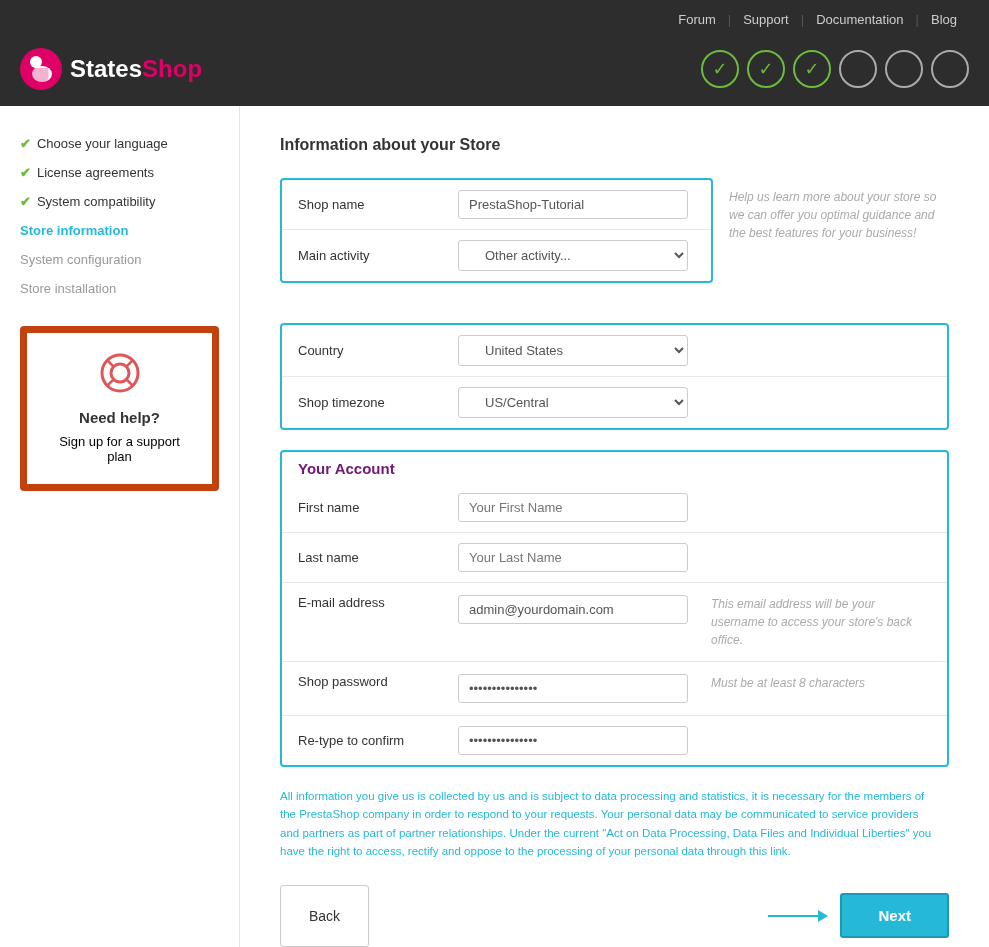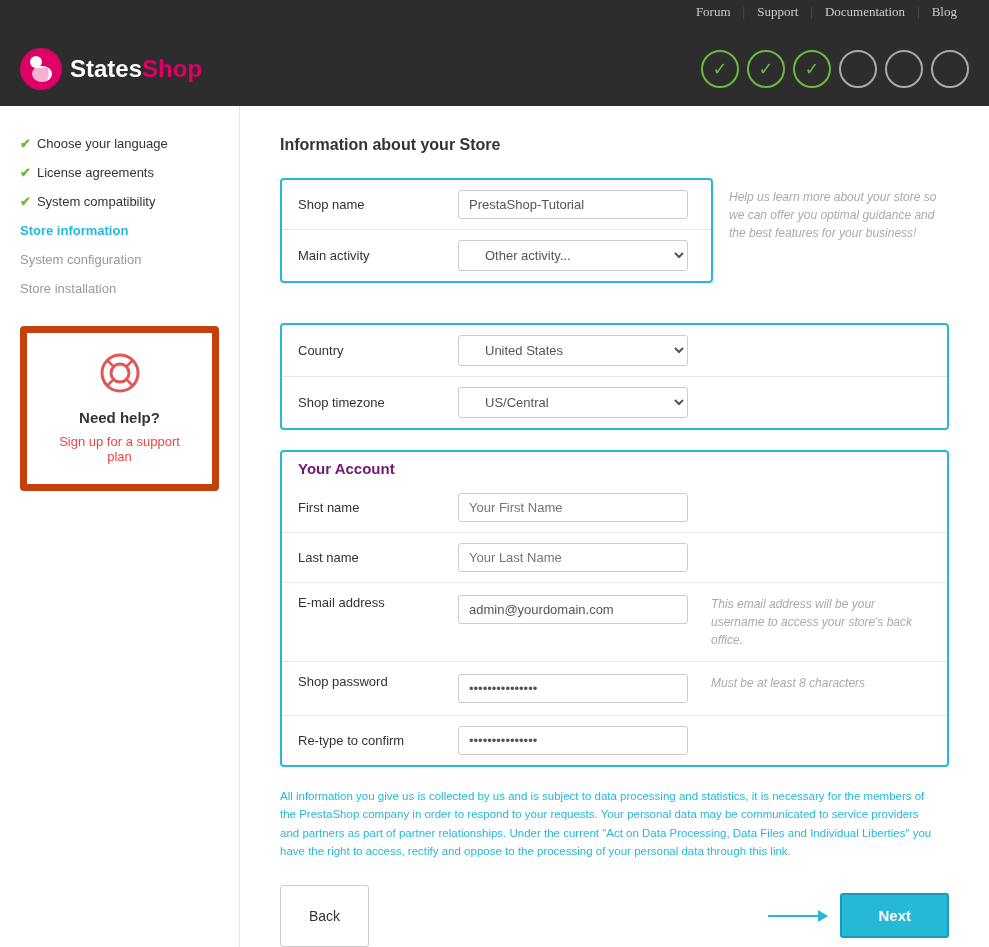--- a/index.html
+++ b/index.html
@@ -4,25 +4,24 @@
   <style>
     * { box-sizing: border-box; margin: 0; padding: 0; }
     body { font-family: Arial, sans-serif; font-size: 13px; background: #f5f5f5; color: #333; }
 
     
     .top-nav {
       background: #2d2d2d;
       color: #ccc;
       display: flex;
       justify-content: flex-end;
-      align-items: flex-start;
+      align-items: center;
       padding: 4px 20px;
       height: 38px;
       gap: 0;
-      font-family: Liberation Serif, serif;
     }
     .top-nav a {
       color: #ccc;
       text-decoration: none;
       font-size: 13px;
       padding: 0 12px;
     }
     .top-nav .sep {
       color: #555;
     }
@@ -124,21 +123,21 @@
       font-size: 32px;
       margin-bottom: 8px;
     }
     .help-title {
       font-size: 15px;
       font-weight: bold;
       color: #333;
       margin-bottom: 8px;
     }
     .help-link {
-      color: #ef4444;
+      color: #000000;
       text-decoration: none;
       font-size: 13px;
     }
 
     
     .content {
       flex: 1;
       padding: 30px 40px;
       background: #fff;
     }

